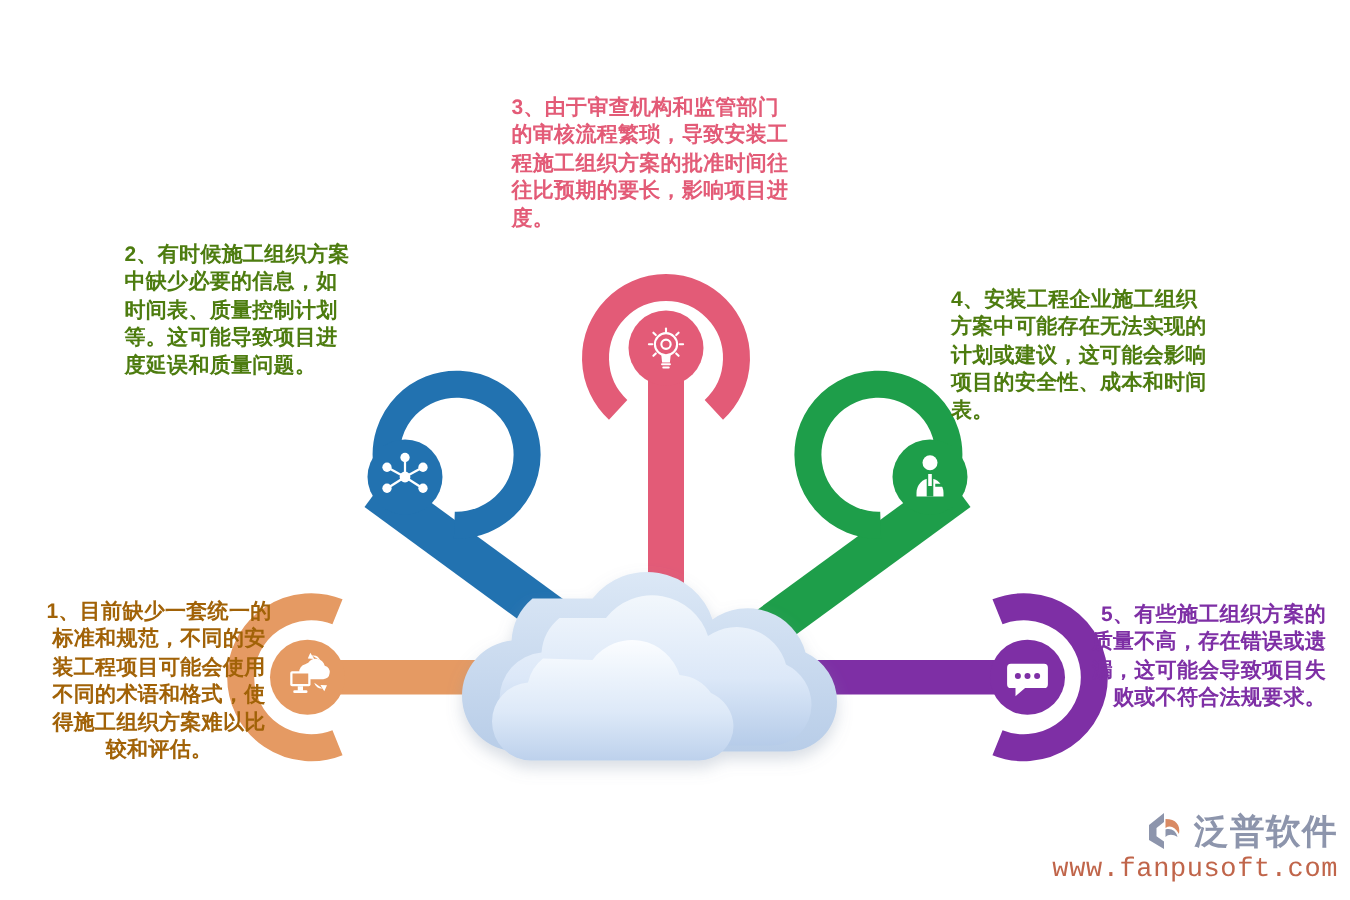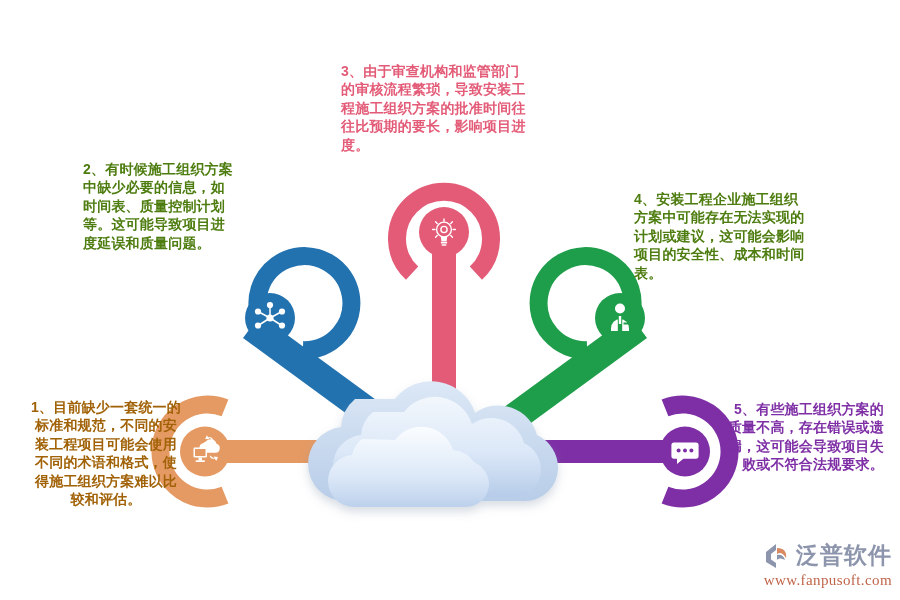--- a/index.html
+++ b/index.html
@@ -41,22 +41,22 @@
     justify-content:center;
   }
   #logo-row { display:flex; align-items:center; gap:4px; }
   #logo-mark { width:30px; height:28px; flex:none; }
   #logo-name {
     font-size:23px; font-weight:bold; color:#8D95AC;
     letter-spacing:1px; line-height:1;
   }
   #logo-url {
     margin-top:2px; margin-left:2px;
-    font-size:15px; color:#C0654A; letter-spacing:0.4px;
-    font-family:Liberation Serif, serif;
+    font-size:18px; color:#C0654A; letter-spacing:0.4px;
+    font-family:Liberation Mono, monospace;
   }
 </style>
 </head>
 <body>
 
 <div id="stage">
 
   <svg id="svg-layer" viewBox="0 0 900 600">
     <defs>
       <linearGradient id="cloudOuter" x1="0" y1="0" x2="0" y2="1">

